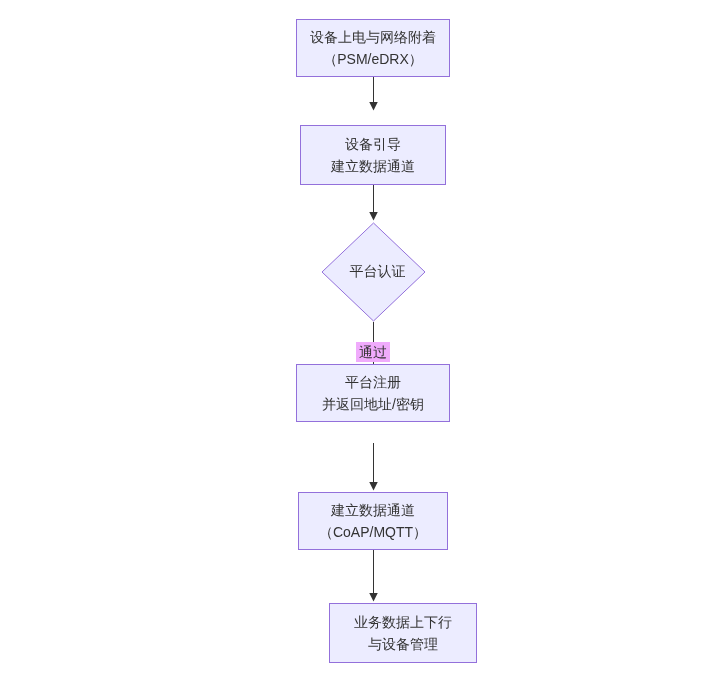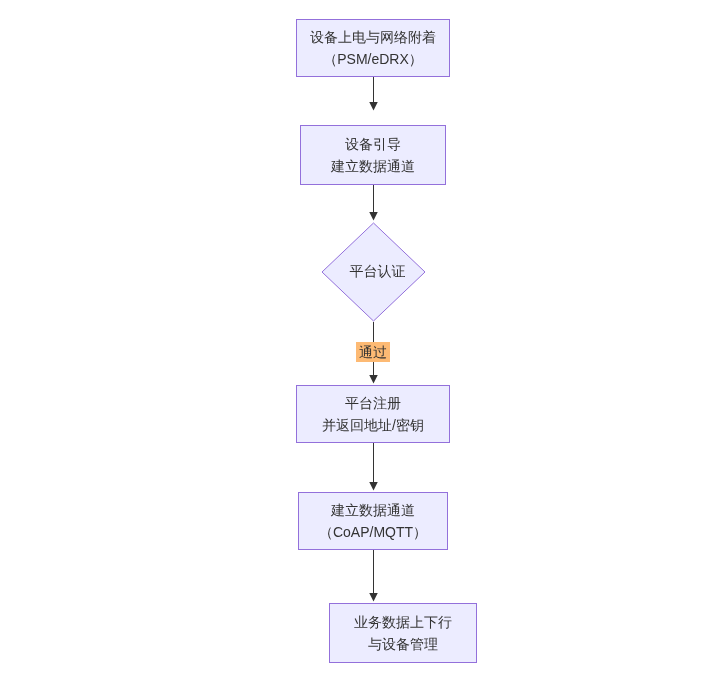--- a/index.html
+++ b/index.html
@@ -49,21 +49,21 @@
   .diamond-label {
     position: relative;
     color: #333333;
     font-size: 14px;
     text-align: center;
     margin-left: 8px;
   }
   .edge-label {
     position: absolute;
     transform: translateX(-50%);
-    background: #fdba74;
+    background: #f0abfc;
     color: #333333;
     font-size: 14px;
     line-height: 18px;
     padding: 1px 3px;
     text-align: center;
     white-space: nowrap;
   }
 </style>
 </head>
 <body>
@@ -95,21 +95,21 @@
 
   <div class="diamond-wrap" style="left:321px; top:222px; width:105px; height:100px;">
     <svg width="105" height="100" viewBox="0 0 105 100">
       <polygon points="52.5,1 104,50 52.5,99 1,50" fill="#ECECFF" stroke="#9370DB" stroke-width="1"></polygon>
     </svg>
     <div class="diamond-label">平台认证</div>
   </div>
 
   <div class="edge-label" style="left:373px; top:342px;">通过</div>
 
-  <div class="node" style="left:296px; top:385px; width:154px; height:58px;align-items:center;">
+  <div class="node" style="left:296px; top:364px; width:154px; height:58px;align-items:center;">
     <div>平台注册</div>
     <div>并返回地址/密钥</div>
   </div>
 
   <div class="node" style="left:298px; top:492px; width:150px; height:58px;">
     <div>建立数据通道</div>
     <div>（CoAP/MQTT）</div>
   </div>
 
   <div class="node" style="left:299px; top:603px; width:148px; height:60px;margin-left:30px;">

